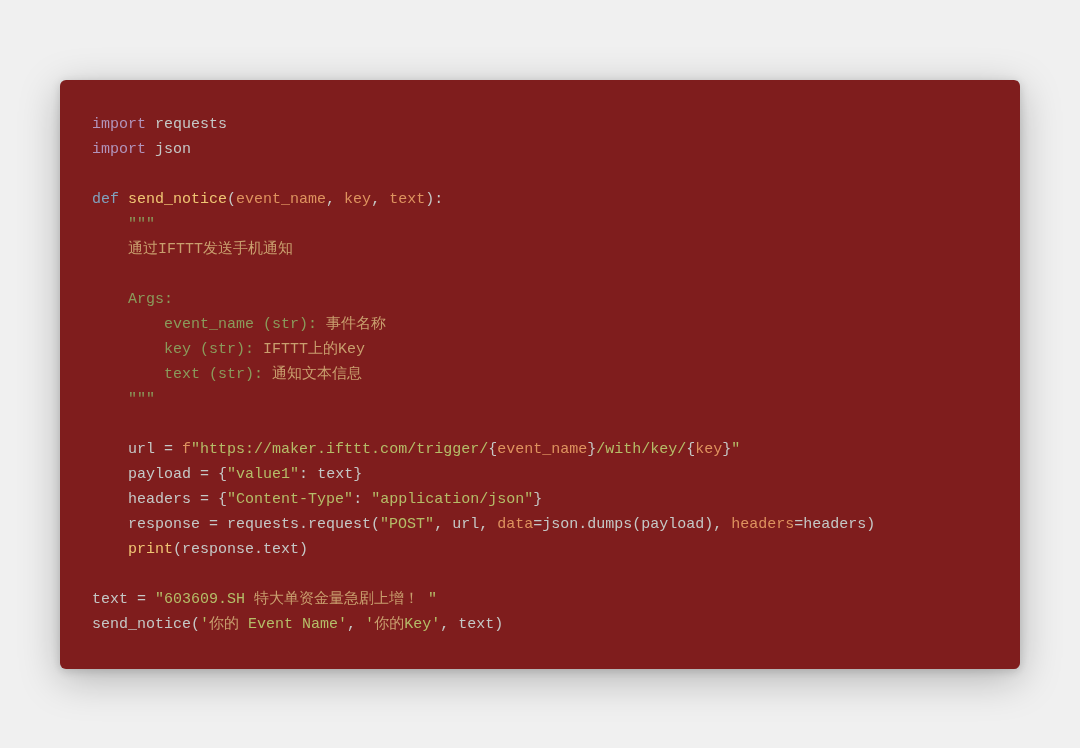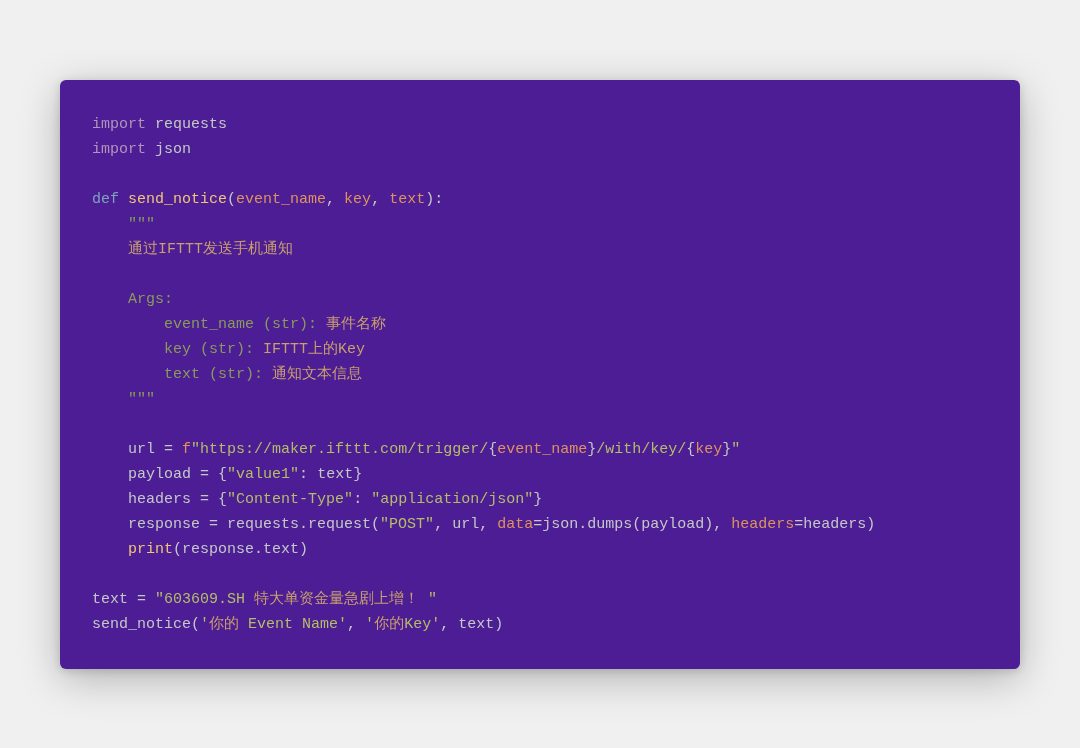--- a/index.html
+++ b/index.html
@@ -10,21 +10,21 @@
     body {
       background: #f0f0f0;
       font-family: 'Consolas', 'Monaco', 'Courier New', monospace;
       display: flex;
       align-items: flex-start;
       justify-content: center;
       min-height: 748px;
       padding-top: 80px;
     }
     .code-container {
-      background: #4c1d95;
+      background: #7f1d1d;
       border-radius: 6px;
       box-shadow: 0 10px 40px rgba(0,0,0,0.25), 0 2px 10px rgba(0,0,0,0.15);
       width: 960px;
       padding: 32px 32px 32px 32px;
       overflow: hidden;
     }
     pre {
       font-family: 'Consolas', 'Monaco', 'Courier New', monospace;
       font-size: 15px;
       line-height: 25px;

